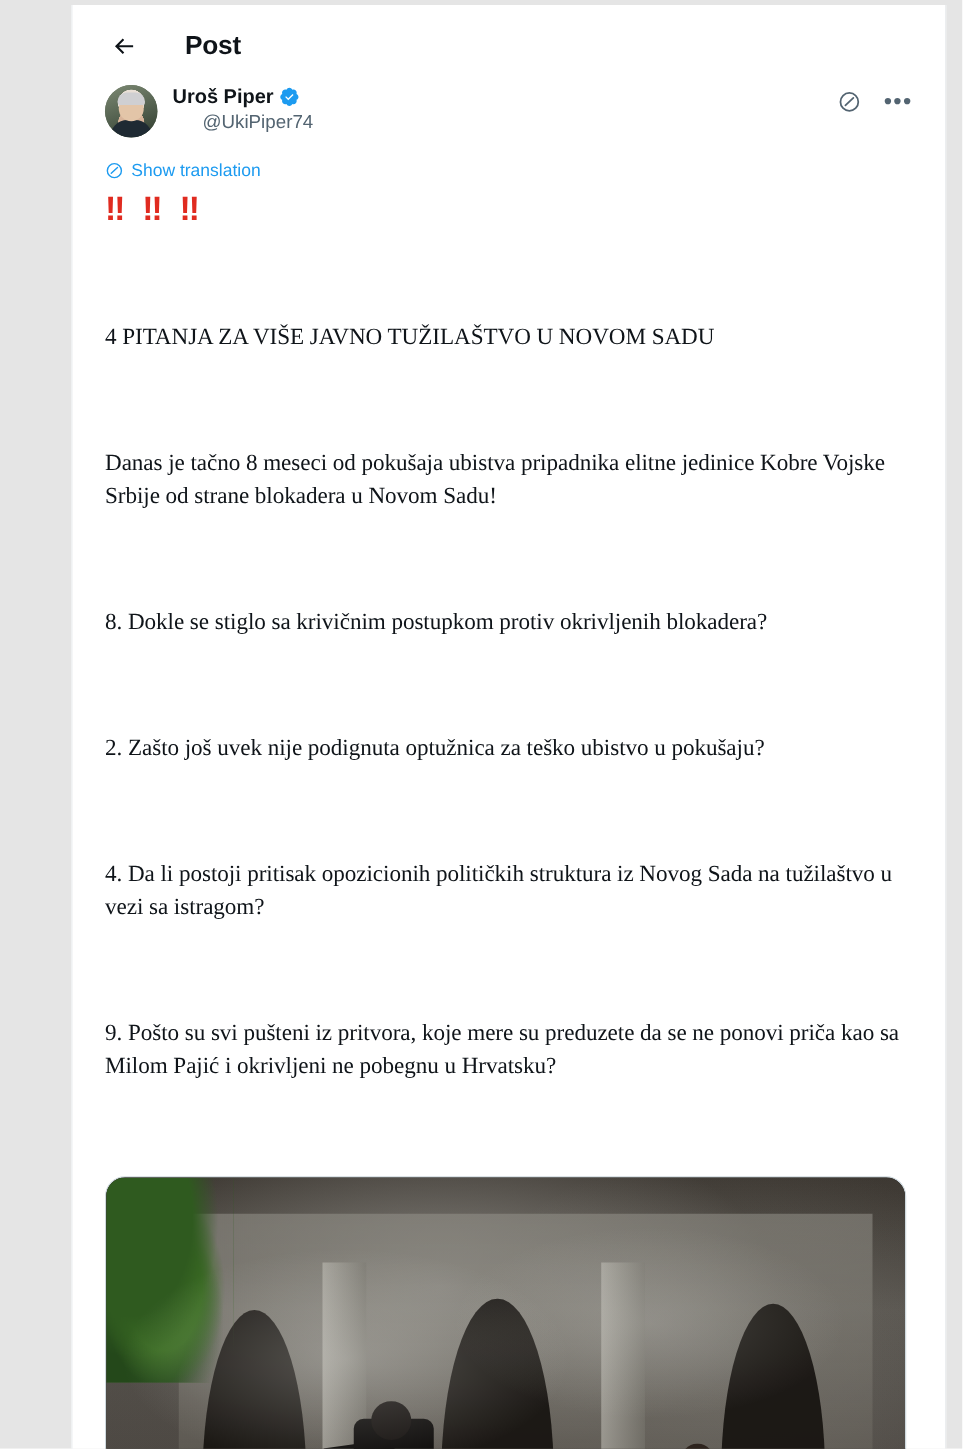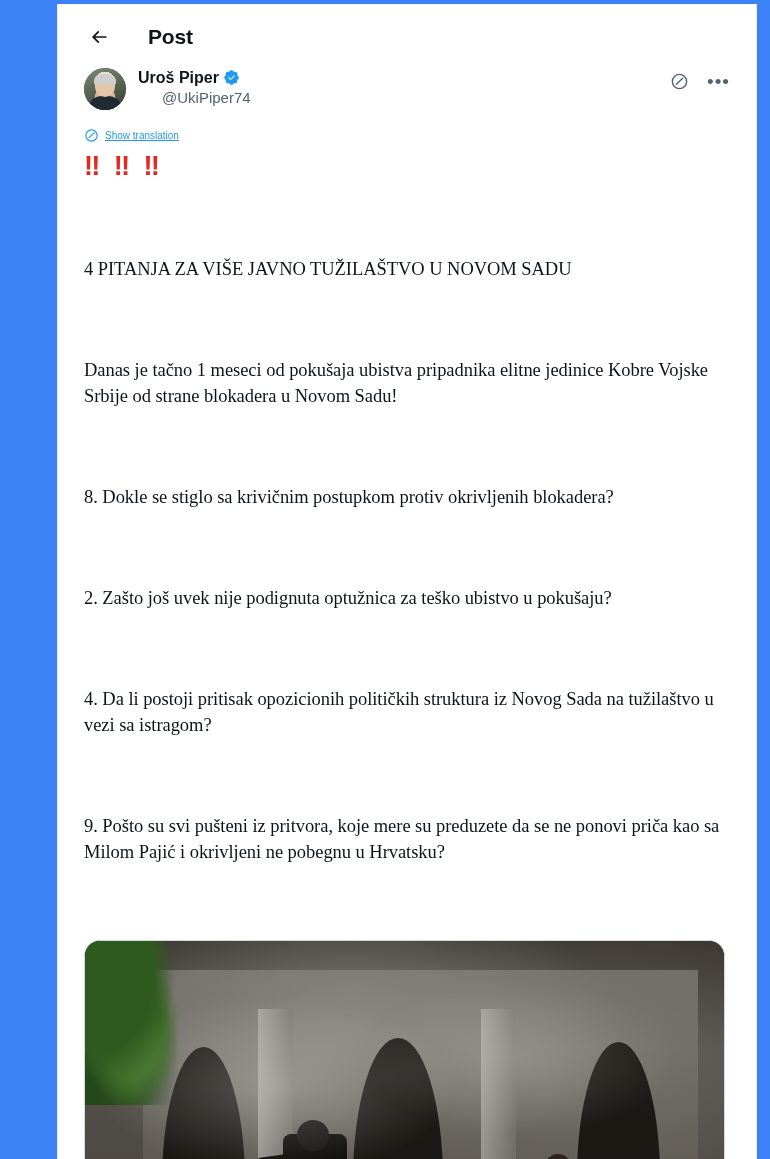--- a/index.html
+++ b/index.html
@@ -11,21 +11,21 @@
     width: 770px;
     height: 1159px;
     font-family: "Liberation Sans", sans-serif;
     color: #0f1419;
     overflow: hidden;
   }
   .page {
     position: relative;
     width: 770px;
     height: 1159px;
-    background: #3b82f6;
+    background: #e5e5e5;
     box-sizing: border-box;
   }
   .frame {
     position: absolute;
     left: 57px;
     top: 4px;
     width: 700px;
     height: 1155px;
     background: #ffffff;
     border-left: 1px solid #eceef0;
@@ -162,23 +162,22 @@
   }
   .translate-row {
     display: flex;
     align-items: center;
     gap: 6px;
     margin-top: 18px;
     margin-left: 0;
   }
   .translate-link {
     color: #1d9bf0;
-    font-size: 10px;
+    font-size: 14px;
     cursor: pointer;
-    text-decoration: underline;
   }
   .bangs {
     color: #e02b20;
     font-size: 27px;
     font-weight: bold;
     letter-spacing: 3px;
     margin-top: 9px;
     line-height: 1.1;
   }
   .tweet-text {
@@ -320,21 +319,21 @@
           <circle cx="12" cy="12" r="9" fill="none" stroke="#1d9bf0" stroke-width="1.8"></circle>
           <path d="M8 15.5L16 8" stroke="#1d9bf0" stroke-width="1.8" fill="none" stroke-linecap="round"></path>
         </svg>
         <span class="translate-link">Show translation</span>
       </div>
 
       <div class="bangs">‼ ‼ ‼</div>
 
       <div class="tweet-text">
         <p>4 PITANJA ZA VIŠE JAVNO TUŽILAŠTVO U NOVOM SADU</p>
-        <p>Danas je tačno 1 meseci od pokušaja ubistva pripadnika elitne jedinice Kobre Vojske Srbije od strane blokadera u Novom Sadu!</p>
+        <p>Danas je tačno 8 meseci od pokušaja ubistva pripadnika elitne jedinice Kobre Vojske Srbije od strane blokadera u Novom Sadu!</p>
         <p>8. Dokle se stiglo sa krivičnim postupkom protiv okrivljenih blokadera?</p>
         <p>2. Zašto još uvek nije podignuta optužnica za teško ubistvo u pokušaju?</p>
         <p>4. Da li postoji pritisak opozicionih političkih struktura iz Novog Sada na tužilaštvo u vezi sa istragom?</p>
         <p>9. Pošto su svi pušteni iz pritvora, koje mere su preduzete da se ne ponovi priča kao sa Milom Pajić i okrivljeni ne pobegnu u Hrvatsku?</p>
       </div>
 
       <div class="media">
         <div class="photo">
           <div class="wall"></div>
           <div class="arch arch1"></div>

